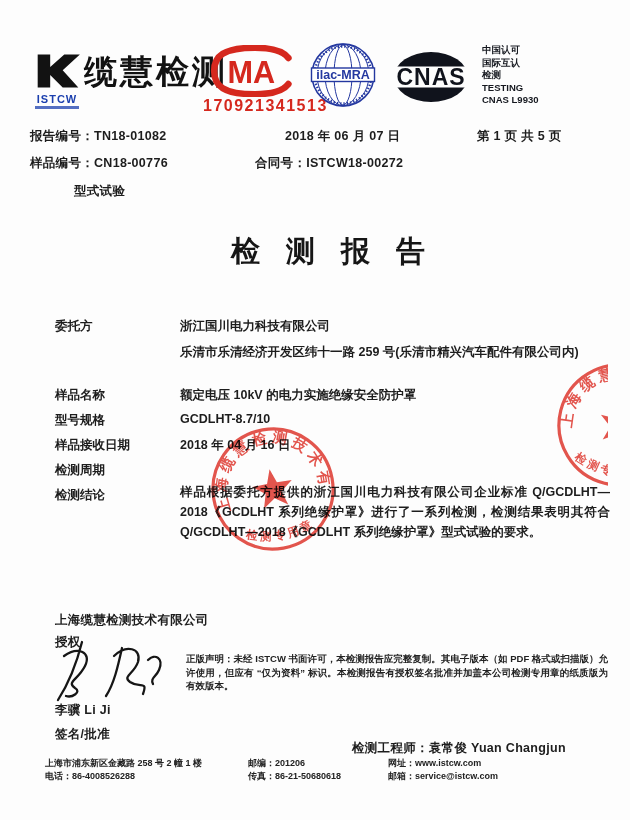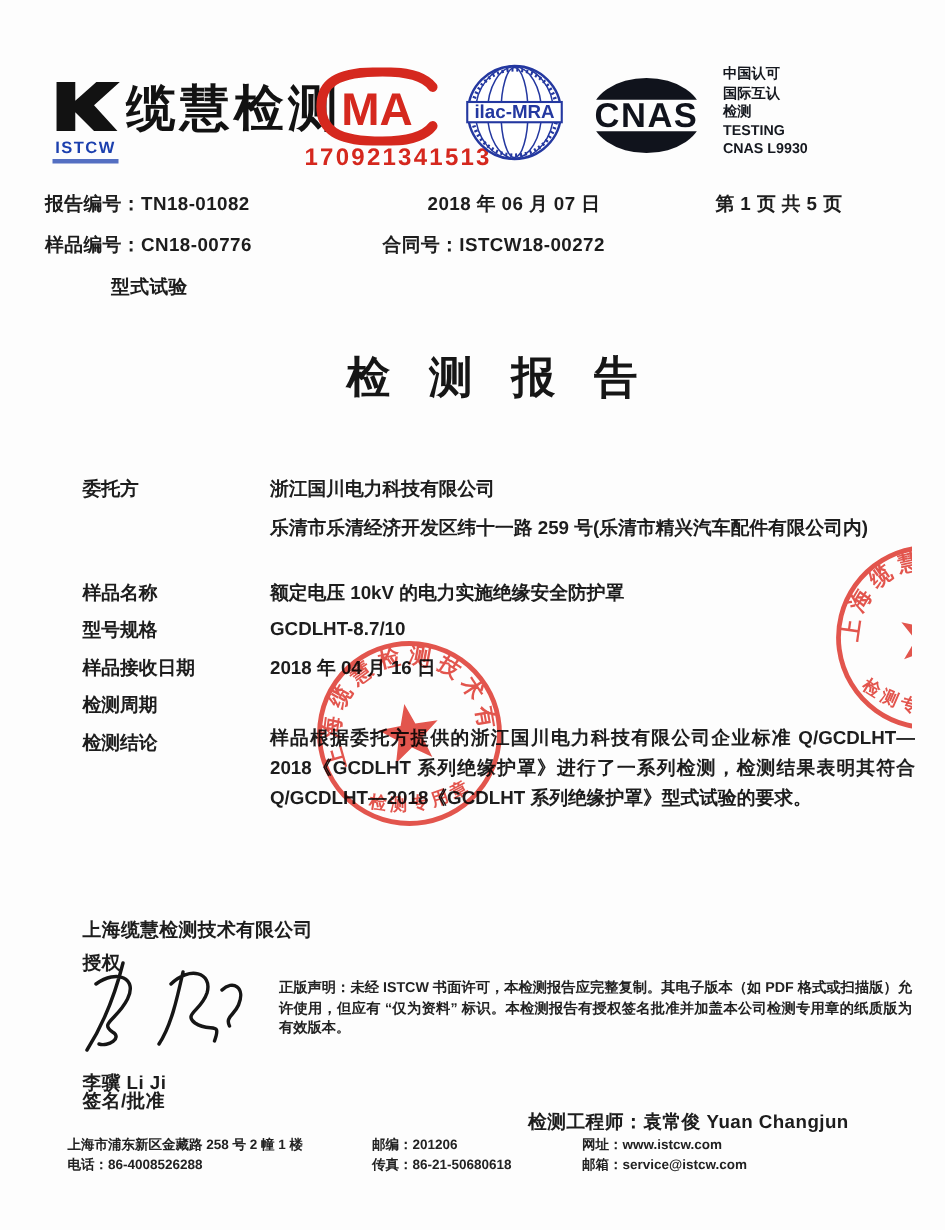--- a/index.html
+++ b/index.html
@@ -117,21 +117,21 @@
   <div class="abs meta" style="left:55px;top:612px;">上海缆慧检测技术有限公司</div>
   <div class="abs meta" style="left:55px;top:634px;">授权</div>
 
   <svg class="abs" style="left:42px;top:636px;" width="130" height="70" viewBox="0 0 130 70">
     <g fill="none" stroke="#161616" stroke-width="2.3" stroke-linecap="round">
       <path d="M40,6 C36,22 30,42 16,64 M22,20 C36,10 50,16 43,30 C36,44 24,46 33,52 C40,56 30,62 24,60"></path>
       <path d="M80,12 C76,30 72,48 64,60 M72,20 C84,8 100,12 96,26 C92,38 80,40 88,46 C98,53 106,44 101,58 M106,24 C113,17 122,22 117,34 C114,41 108,42 111,48"></path>
     </g>
   </svg>
 
-  <div class="abs meta" style="left:55px;top:702px;margin-top:12px;">李骥 Li Ji</div>
+  <div class="abs meta" style="left:55px;top:702px;">李骥 Li Ji</div>
   <div class="abs meta" style="left:55px;top:726px;">签名/批准</div>
 
   <div class="disclaimer">正版声明：未经 ISTCW 书面许可，本检测报告应完整复制。其电子版本（如 PDF 格式或扫描版）允许使用，但应有 “仅为资料” 标识。本检测报告有授权签名批准并加盖本公司检测专用章的纸质版为有效版本。</div>
 
   <div class="abs meta" style="left:352px;top:740px;">检测工程师：袁常俊 Yuan Changjun</div>
 
   <div class="abs foot" style="left:45px;top:757px;">上海市浦东新区金藏路 258 号 2 幢 1 楼</div>
   <div class="abs foot" style="left:45px;top:770px;">电话：86-4008526288</div>
   <div class="abs foot" style="left:248px;top:757px;">邮编：201206</div>
   <div class="abs foot" style="left:248px;top:770px;">传真：86-21-50680618</div>

